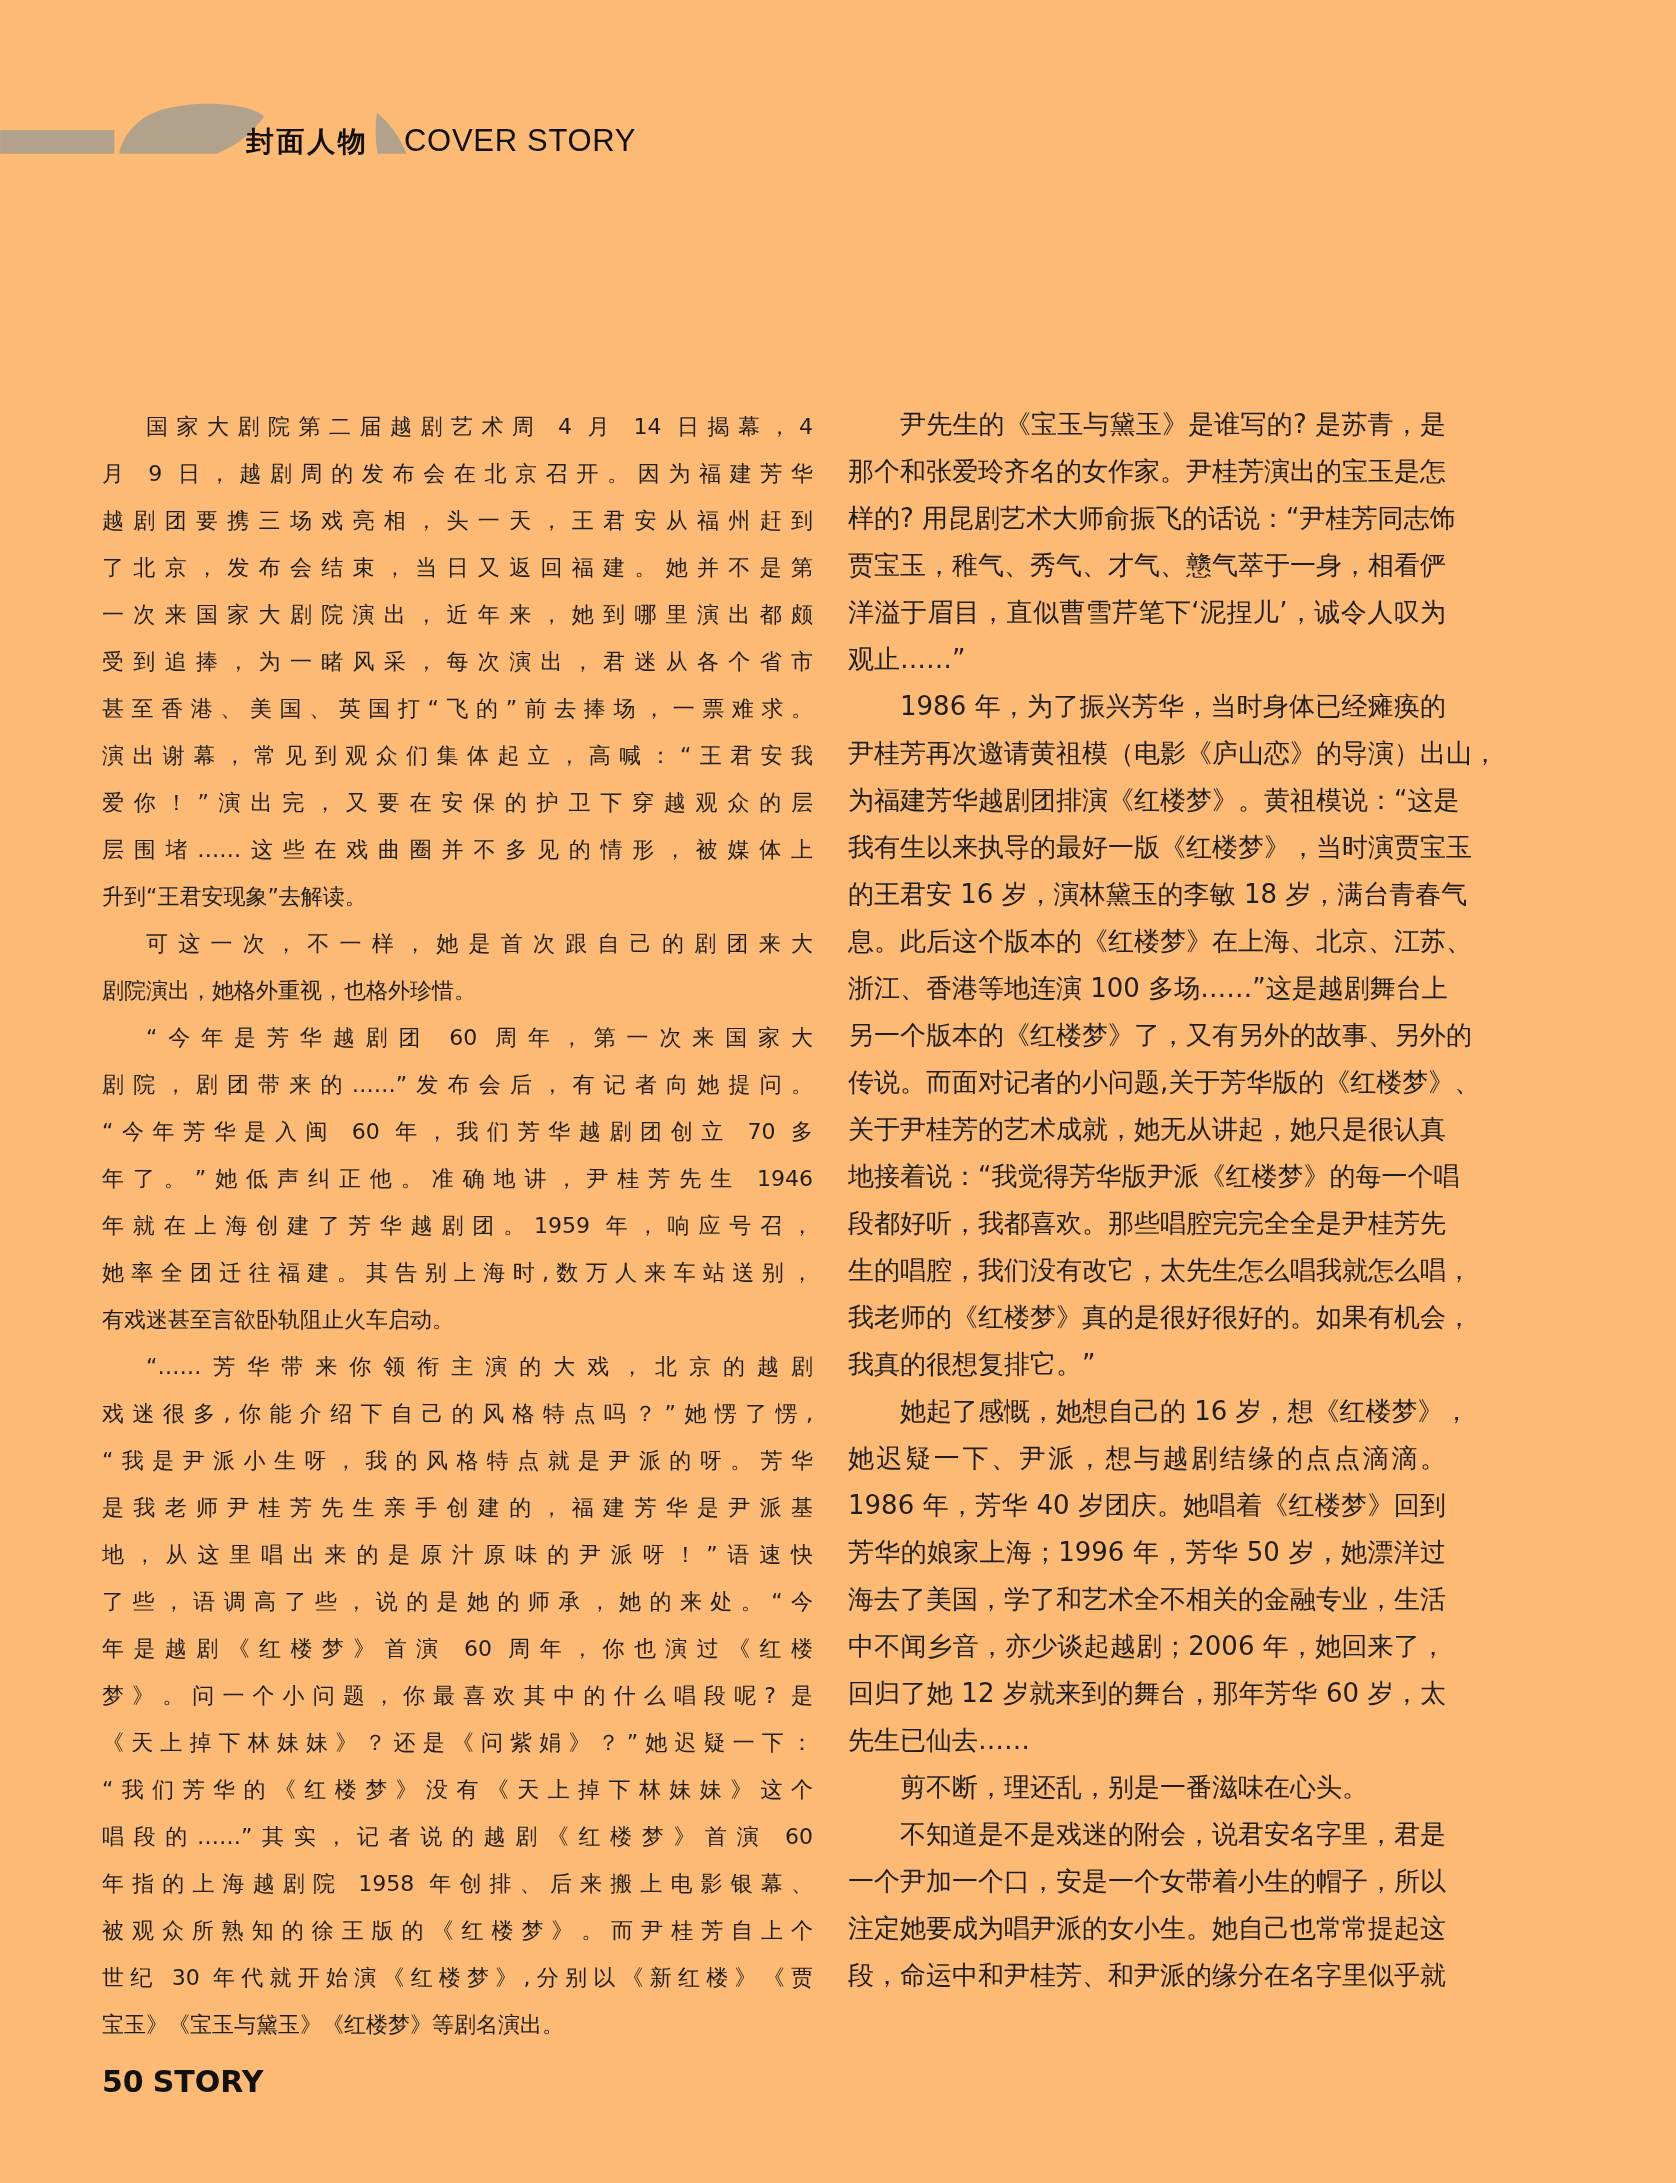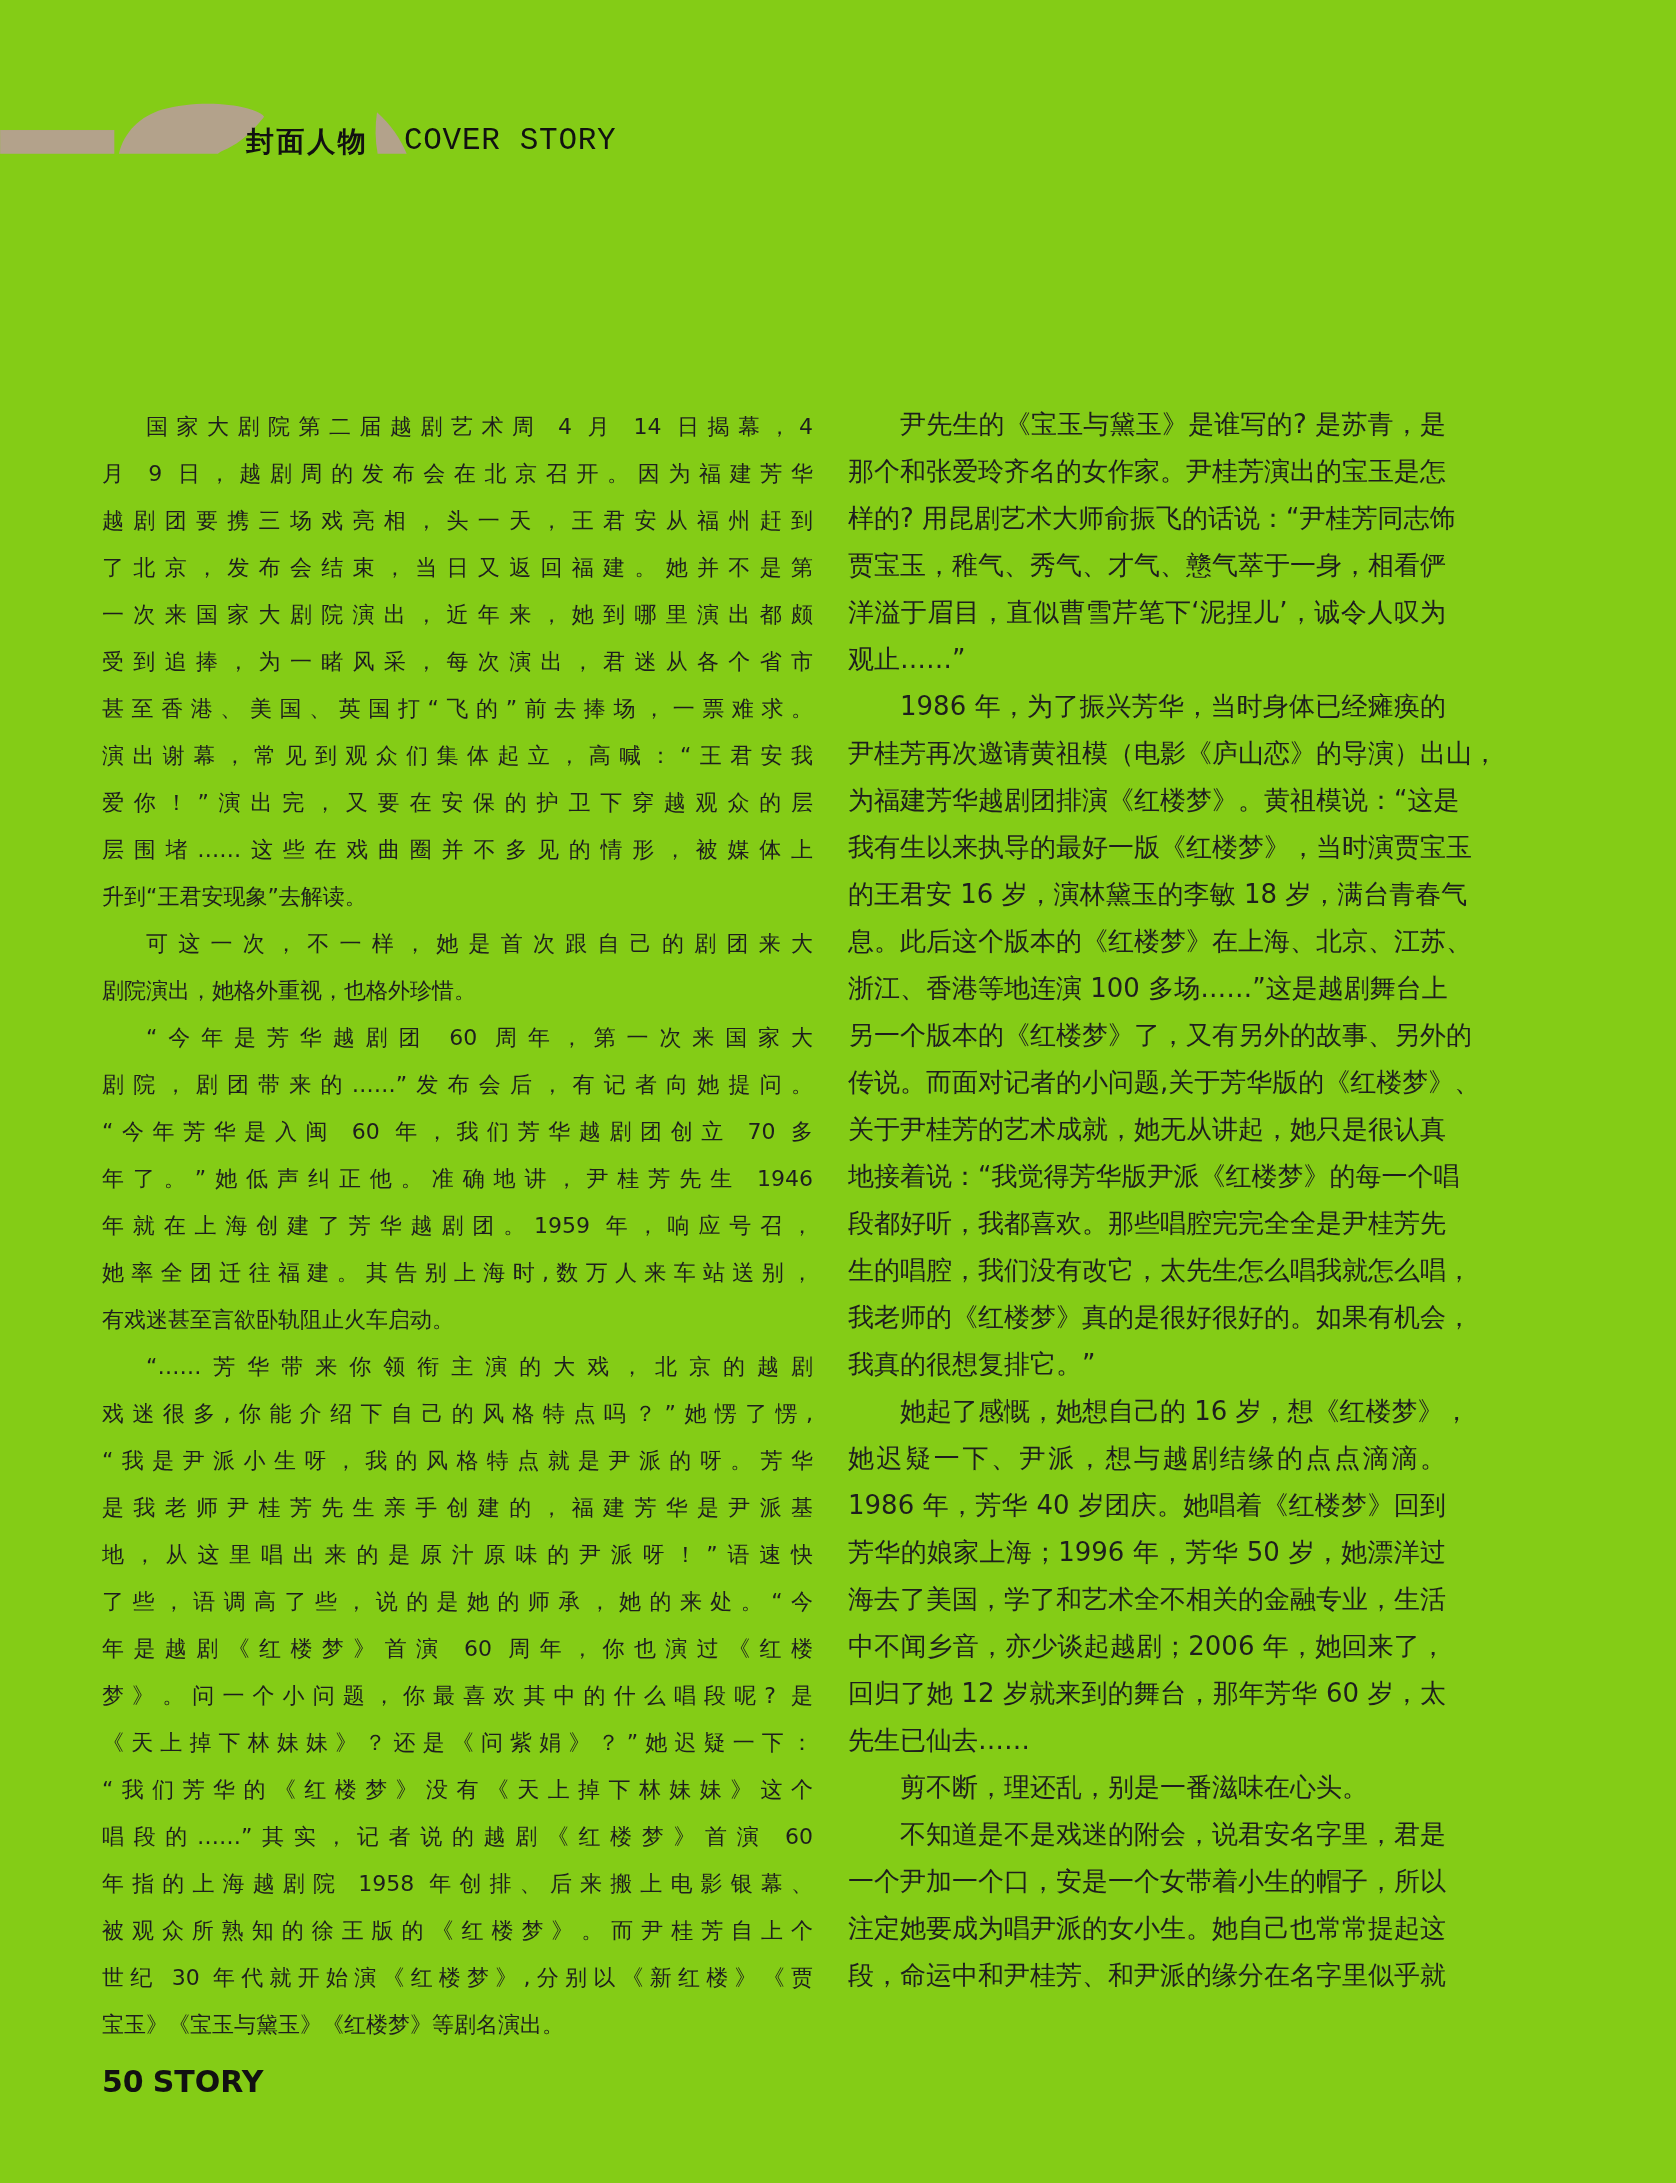--- a/index.html
+++ b/index.html
@@ -1,20 +1,20 @@
 <!DOCTYPE html>
 <html style="font-size:10.6px"><head>
 <meta charset="utf-8">
 <style>
   html, body { margin: 0; padding: 0; background: #ffffff; }
   .page {
     position: relative;
     width: 1676px;
     height: 2183px;
-    background: #84cc16;
+    background: #fdba74;
     overflow: hidden;
     font-family: "DejaVu Sans", "Liberation Sans", sans-serif;
     color: #1e1e1e;
   }
 
   
   .header-deco {
     position: absolute;
     left: 0; top: 0;
     width: 1676px; height: 198px;
@@ -28,21 +28,21 @@
     font-weight: 700;
     letter-spacing: 2.6px;
     color: #111111;
     white-space: nowrap;
   }
   .title-en {
     position: absolute;
     left: 404px; top: 125px;
     height: 32px; line-height: 32px;
     font-size: 31px;
-    font-family: Liberation Mono, monospace;
+    font-family: Liberation Sans, sans-serif;
     font-weight: 400;
     letter-spacing: 0.7px;
     color: #111111;
     white-space: nowrap;
   }
 
   
   .col {
     position: absolute;
     top: 403px;

